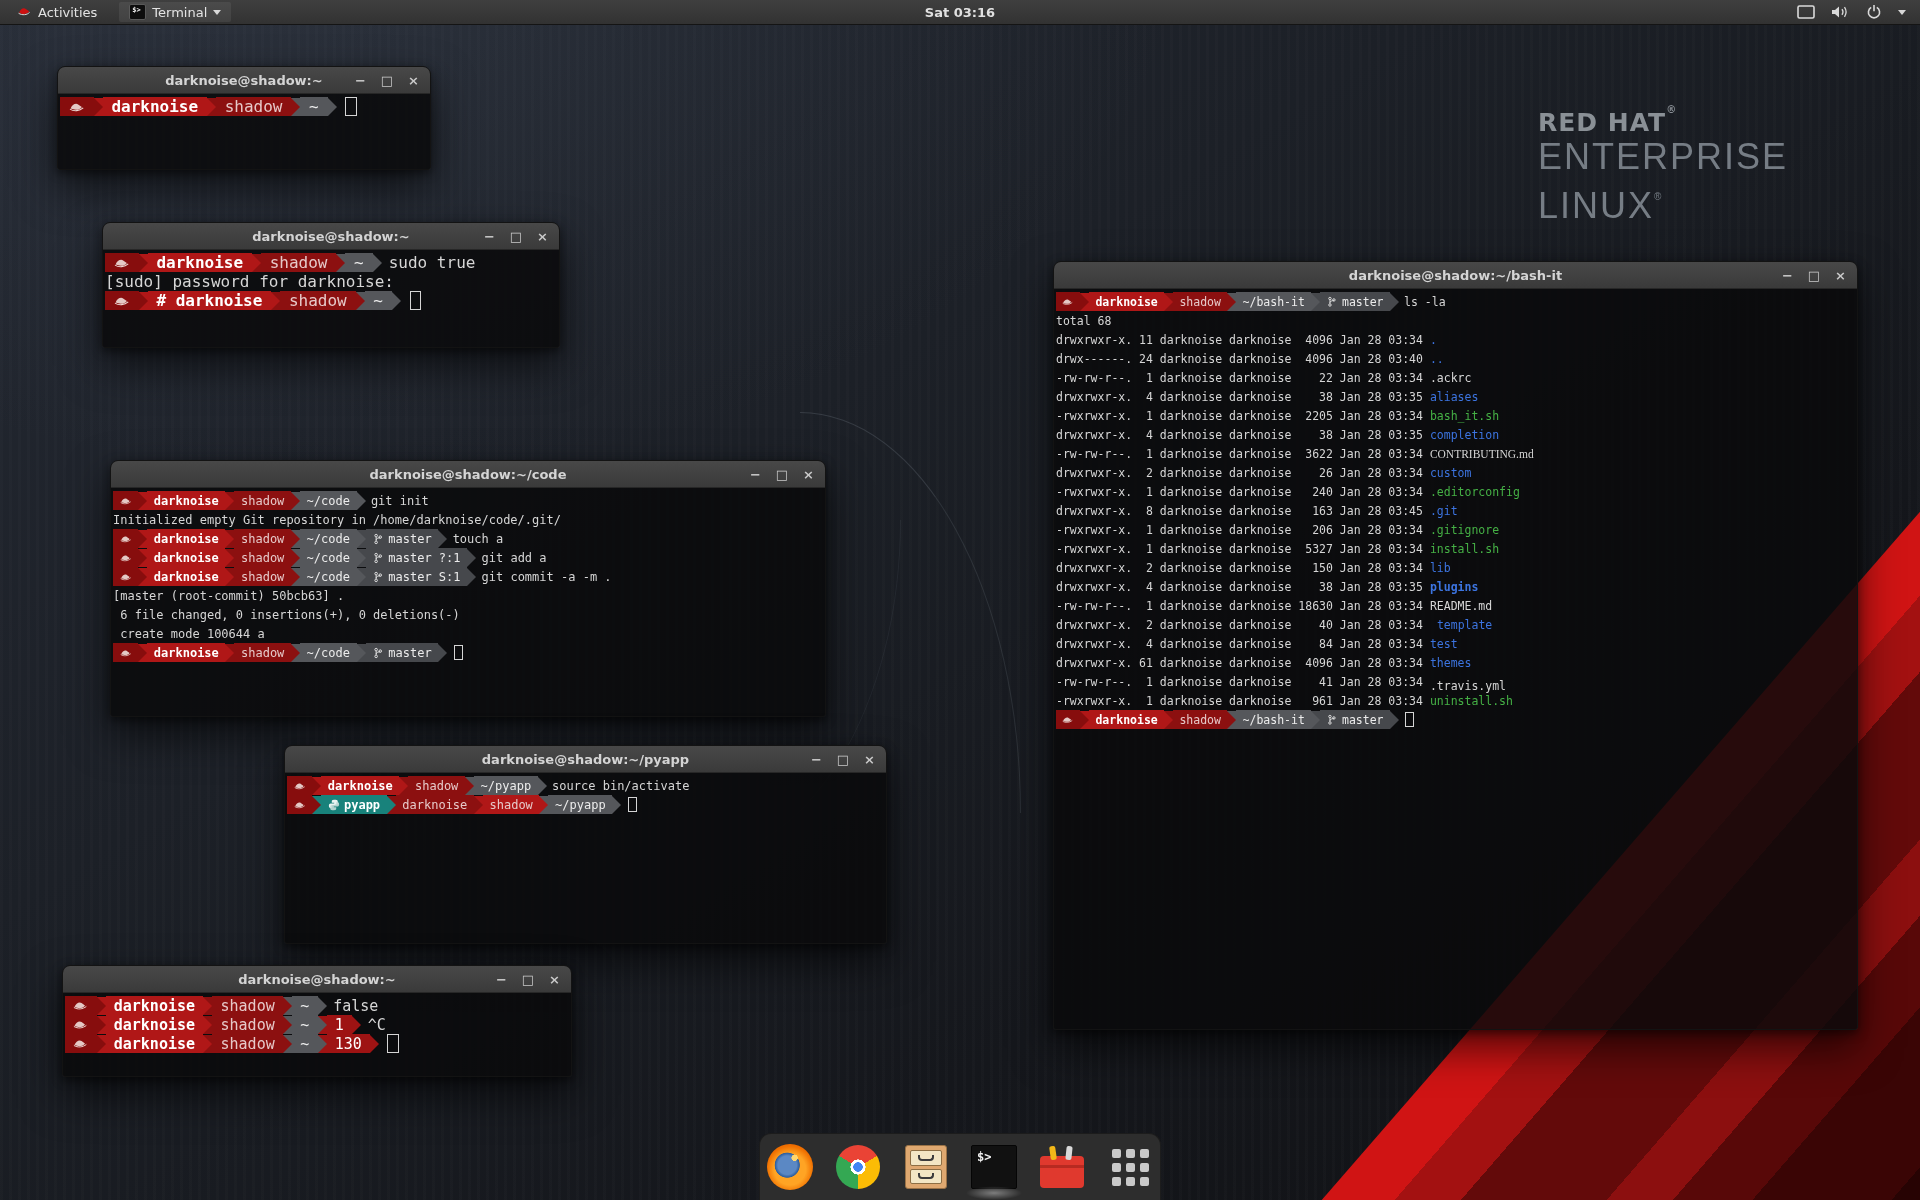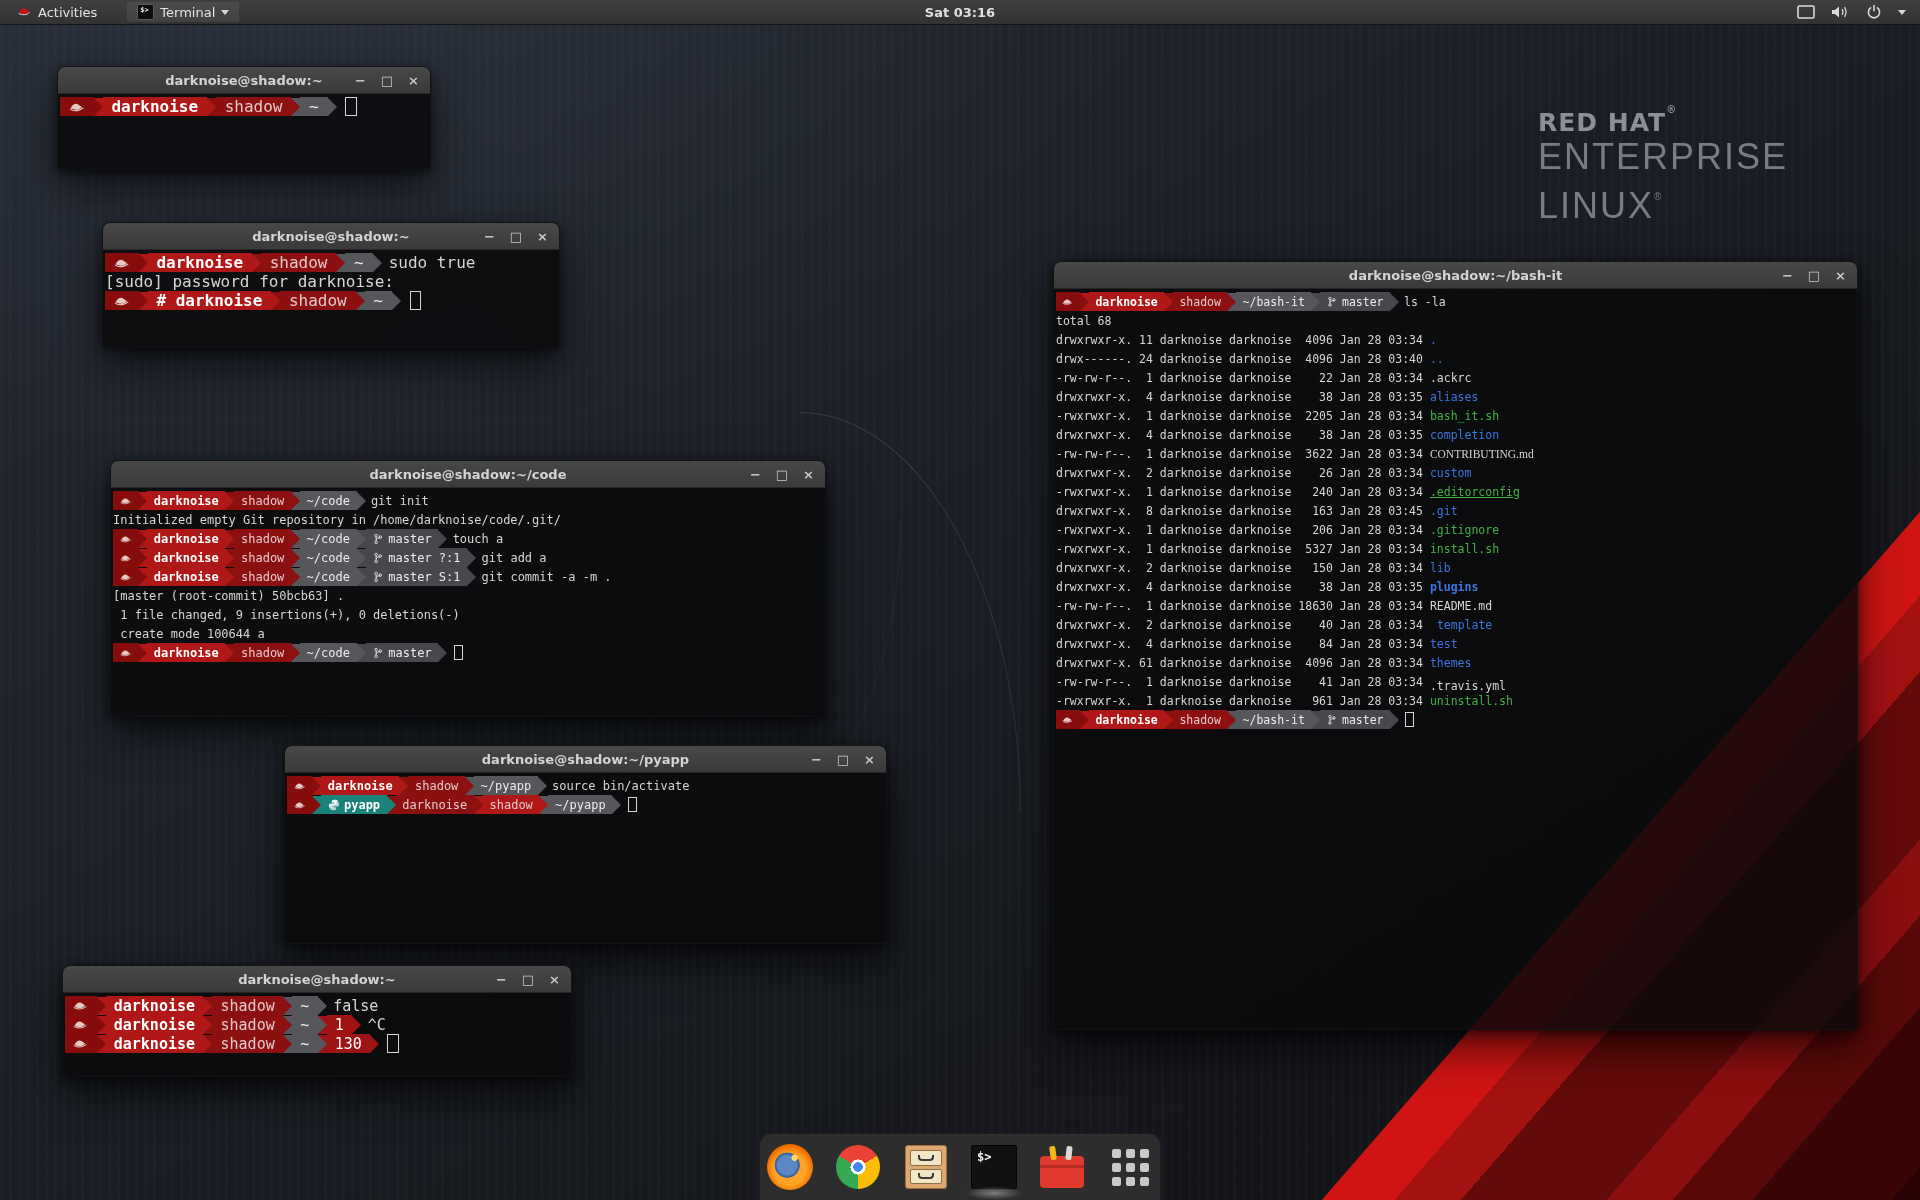--- a/index.html
+++ b/index.html
@@ -17,21 +17,21 @@
     border-right:1px solid rgba(205,215,230,.06);border-bottom-right-radius:80% 100%;}
   .ribbon-wrap{position:absolute;left:1100px;top:380px;right:0;bottom:0;overflow:hidden;}
   .ribbon-band{position:absolute;left:200px;top:845px;width:1500px;height:560px;
     transform:rotate(-49deg);transform-origin:top left;
     background:linear-gradient(#d01414 0 55px,#a31111 55px 105px,#630a0a 105px 215px,
       #8c0f0f 215px 265px,#580808 265px 325px,#3a0505 325px 430px,#270303 430px 560px);}
   
   #topbar{position:absolute;left:0;top:0;width:100%;height:24px;z-index:50;
     background:linear-gradient(#3f3f3f,#323232);border-bottom:1px solid #141414;
     display:flex;align-items:center;color:#e3e3e3;font-size:13px;}
-  .tb-left{display:flex;align-items:center;gap:8px;padding-left:8px;}
+  .tb-left{display:flex;align-items:center;gap:0;padding-left:8px;}
   .tb-activities{display:flex;align-items:center;gap:6px;padding:2px 8px;cursor:default;}
   .tb-appmenu{display:flex;align-items:center;gap:6px;margin-left:14px;padding:2px 10px;
     background:rgba(255,255,255,.07);border-radius:2px;}
   .mini-term{width:17px;height:16px;background:#0d0d0d;border:1px solid #5a5a5a;border-radius:2px;
     color:#efefef;font:bold 7px "DejaVu Sans Mono",monospace;padding:1px 0 0 2px;box-sizing:border-box;}
   .tb-clock{position:absolute;left:0;right:0;text-align:center;font-weight:bold;color:#e0e0e0;}
   .tb-right{margin-left:auto;display:flex;align-items:center;gap:16px;padding-right:14px;z-index:2;}
   .chev{width:0;height:0;border-left:4px solid transparent;border-right:4px solid transparent;
     border-top:5px solid #d8d8d8;}
   
@@ -211,21 +211,21 @@
         <div class="line"><span class="seg" style="background: rgb(135, 13, 13); color: rgb(255, 255, 255);"><span style="display: flex; align-items: center;"><svg class="seg-ico" viewBox="0 0 20 14">
                 <path d="M2 9c1.6-4.6 6.4-7.4 9.4-5.2l4.6 3.1c-1.3 3-7 4.4-10.6 3L2 9z" fill="#ecd9d5" opacity=".92"></path>
                 <path d="M1.2 9.6c5 3.2 12 2.4 16.6-1.4" stroke="#ecd9d5" stroke-width="1.3" fill="none"></path>
               </svg></span></span><span class="pl-arrow" style="border-left-color: rgb(135, 13, 13); border-top-color: rgb(176, 23, 23); border-bottom-color: rgb(176, 23, 23);"></span><span class="seg b" style="background: rgb(176, 23, 23); color: rgb(255, 255, 255);">darknoise</span><span class="pl-arrow" style="border-left-color: rgb(176, 23, 23); border-top-color: rgb(140, 16, 16); border-bottom-color: rgb(140, 16, 16);"></span><span class="seg" style="background: rgb(140, 16, 16); color: rgb(230, 201, 201);">shadow</span><span class="pl-arrow" style="border-left-color: rgb(140, 16, 16); border-top-color: rgb(85, 87, 91); border-bottom-color: rgb(85, 87, 91);"></span><span class="seg" style="background: rgb(85, 87, 91); color: rgb(236, 236, 236);">~/code</span><span class="pl-arrow" style="border-left-color: rgb(85, 87, 91); border-top-color: rgb(70, 72, 76); border-bottom-color: rgb(70, 72, 76);"></span><span class="seg" style="background: rgb(70, 72, 76); color: rgb(236, 236, 236);"><span style="display: flex; align-items: center;"><svg class="seg-ico" viewBox="0 0 12 16">
                 <circle cx="3.5" cy="3.5" r="1.7" fill="none" stroke="currentColor" stroke-width="1.2"></circle>
                 <circle cx="3.5" cy="12.5" r="1.7" fill="none" stroke="currentColor" stroke-width="1.2"></circle>
                 <circle cx="9" cy="5.5" r="1.7" fill="none" stroke="currentColor" stroke-width="1.2"></circle>
                 <path d="M3.5 5.3v5.4 M3.5 9.2c0-2.2 3.1-2.4 5.5-3.2" stroke="currentColor" stroke-width="1.2" fill="none"></path>
               </svg></span>master S:1</span><span class="pl-arrow" style="border-left-color: rgb(70, 72, 76);"></span><span class="cmd" style="color: rgb(214, 214, 214);">git commit -a -m .</span></div>
         <div class="line"><span class="out">[master (root-commit) 50bcb63] .</span></div>
-        <div class="line"><span class="out"> 1 file changed, 9 insertions(+), 0 deletions(-)</span></div>
+        <div class="line"><span class="out"> 6 file changed, 0 insertions(+), 0 deletions(-)</span></div>
         <div class="line"><span class="out"> create mode 100644 a</span></div>
         <div class="line"><span class="seg" style="background: rgb(135, 13, 13); color: rgb(255, 255, 255);"><span style="display: flex; align-items: center;"><svg class="seg-ico" viewBox="0 0 20 14">
                 <path d="M2 9c1.6-4.6 6.4-7.4 9.4-5.2l4.6 3.1c-1.3 3-7 4.4-10.6 3L2 9z" fill="#ecd9d5" opacity=".92"></path>
                 <path d="M1.2 9.6c5 3.2 12 2.4 16.6-1.4" stroke="#ecd9d5" stroke-width="1.3" fill="none"></path>
               </svg></span></span><span class="pl-arrow" style="border-left-color: rgb(135, 13, 13); border-top-color: rgb(176, 23, 23); border-bottom-color: rgb(176, 23, 23);"></span><span class="seg b" style="background: rgb(176, 23, 23); color: rgb(255, 255, 255);">darknoise</span><span class="pl-arrow" style="border-left-color: rgb(176, 23, 23); border-top-color: rgb(140, 16, 16); border-bottom-color: rgb(140, 16, 16);"></span><span class="seg" style="background: rgb(140, 16, 16); color: rgb(230, 201, 201);">shadow</span><span class="pl-arrow" style="border-left-color: rgb(140, 16, 16); border-top-color: rgb(85, 87, 91); border-bottom-color: rgb(85, 87, 91);"></span><span class="seg" style="background: rgb(85, 87, 91); color: rgb(236, 236, 236);">~/code</span><span class="pl-arrow" style="border-left-color: rgb(85, 87, 91); border-top-color: rgb(70, 72, 76); border-bottom-color: rgb(70, 72, 76);"></span><span class="seg" style="background: rgb(70, 72, 76); color: rgb(236, 236, 236);"><span style="display: flex; align-items: center;"><svg class="seg-ico" viewBox="0 0 12 16">
                 <circle cx="3.5" cy="3.5" r="1.7" fill="none" stroke="currentColor" stroke-width="1.2"></circle>
                 <circle cx="3.5" cy="12.5" r="1.7" fill="none" stroke="currentColor" stroke-width="1.2"></circle>
                 <circle cx="9" cy="5.5" r="1.7" fill="none" stroke="currentColor" stroke-width="1.2"></circle>
                 <path d="M3.5 5.3v5.4 M3.5 9.2c0-2.2 3.1-2.4 5.5-3.2" stroke="currentColor" stroke-width="1.2" fill="none"></path>
               </svg></span>master</span><span class="pl-arrow" style="border-left-color: rgb(70, 72, 76);"></span><span class="cursor"></span></div>
@@ -299,21 +299,21 @@
               </svg></span>master</span><span class="pl-arrow" style="border-left-color: rgb(70, 72, 76);"></span><span class="cmd" style="color: rgb(214, 214, 214);">ls -la</span></div>
         <div class="line"><span class="out">total 68</span></div>
         <div class="line"><span class="out">drwxrwxr-x. 11 darknoise darknoise  4096 Jan 28 03:34 </span><span class="out" style="color: rgb(60, 116, 224);">.</span></div>
         <div class="line"><span class="out">drwx------. 24 darknoise darknoise  4096 Jan 28 03:40 </span><span class="out" style="color: rgb(60, 116, 224);">..</span></div>
         <div class="line"><span class="out">-rw-rw-r--.  1 darknoise darknoise    22 Jan 28 03:34 </span><span class="out" style="color: rgb(214, 214, 214);">.ackrc</span></div>
         <div class="line"><span class="out">drwxrwxr-x.  4 darknoise darknoise    38 Jan 28 03:35 </span><span class="out" style="color: rgb(60, 116, 224);">aliases</span></div>
         <div class="line"><span class="out">-rwxrwxr-x.  1 darknoise darknoise  2205 Jan 28 03:34 </span><span class="out" style="color: rgb(69, 176, 69);">bash_it.sh</span></div>
         <div class="line"><span class="out">drwxrwxr-x.  4 darknoise darknoise    38 Jan 28 03:35 </span><span class="out" style="color: rgb(60, 116, 224);">completion</span></div>
         <div class="line"><span class="out">-rw-rw-r--.  1 darknoise darknoise  3622 Jan 28 03:34 </span><span class="out" style="color: rgb(214, 214, 214); font-family: Liberation Serif, serif;">CONTRIBUTING.md</span></div>
         <div class="line"><span class="out">drwxrwxr-x.  2 darknoise darknoise    26 Jan 28 03:34 </span><span class="out" style="color: rgb(60, 116, 224);">custom</span></div>
-        <div class="line"><span class="out">-rwxrwxr-x.  1 darknoise darknoise   240 Jan 28 03:34 </span><span class="out" style="color: rgb(69, 176, 69); text-decoration: underline;">.editorconfig</span></div>
+        <div class="line"><span class="out">-rwxrwxr-x.  1 darknoise darknoise   240 Jan 28 03:34 </span><span class="out" style="color: rgb(69, 176, 69);">.editorconfig</span></div>
         <div class="line"><span class="out">drwxrwxr-x.  8 darknoise darknoise   163 Jan 28 03:45 </span><span class="out" style="color: rgb(60, 116, 224);">.git</span></div>
         <div class="line"><span class="out">-rwxrwxr-x.  1 darknoise darknoise   206 Jan 28 03:34 </span><span class="out" style="color: rgb(69, 176, 69);">.gitignore</span></div>
         <div class="line"><span class="out">-rwxrwxr-x.  1 darknoise darknoise  5327 Jan 28 03:34 </span><span class="out" style="color: rgb(69, 176, 69);">install.sh</span></div>
         <div class="line"><span class="out">drwxrwxr-x.  2 darknoise darknoise   150 Jan 28 03:34 </span><span class="out" style="color: rgb(60, 116, 224);">lib</span></div>
         <div class="line"><span class="out">drwxrwxr-x.  4 darknoise darknoise    38 Jan 28 03:35 </span><span class="out" style="color: rgb(60, 116, 224); font-weight: bold;">plugins</span></div>
         <div class="line"><span class="out">-rw-rw-r--.  1 darknoise darknoise 18630 Jan 28 03:34 </span><span class="out" style="color: rgb(214, 214, 214);">README.md</span></div>
         <div class="line"><span class="out">drwxrwxr-x.  2 darknoise darknoise    40 Jan 28 03:34 </span><span class="out" style="color: rgb(60, 116, 224); margin-left: 7px;">template</span></div>
         <div class="line"><span class="out">drwxrwxr-x.  4 darknoise darknoise    84 Jan 28 03:34 </span><span class="out" style="color: rgb(60, 116, 224);">test</span></div>
         <div class="line"><span class="out">drwxrwxr-x. 61 darknoise darknoise  4096 Jan 28 03:34 </span><span class="out" style="color: rgb(60, 116, 224);">themes</span></div>
         <div class="line"><span class="out">-rw-rw-r--.  1 darknoise darknoise    41 Jan 28 03:34 </span><span class="out" style="color: rgb(214, 214, 214); margin-top: 8px;">.travis.yml</span></div>

